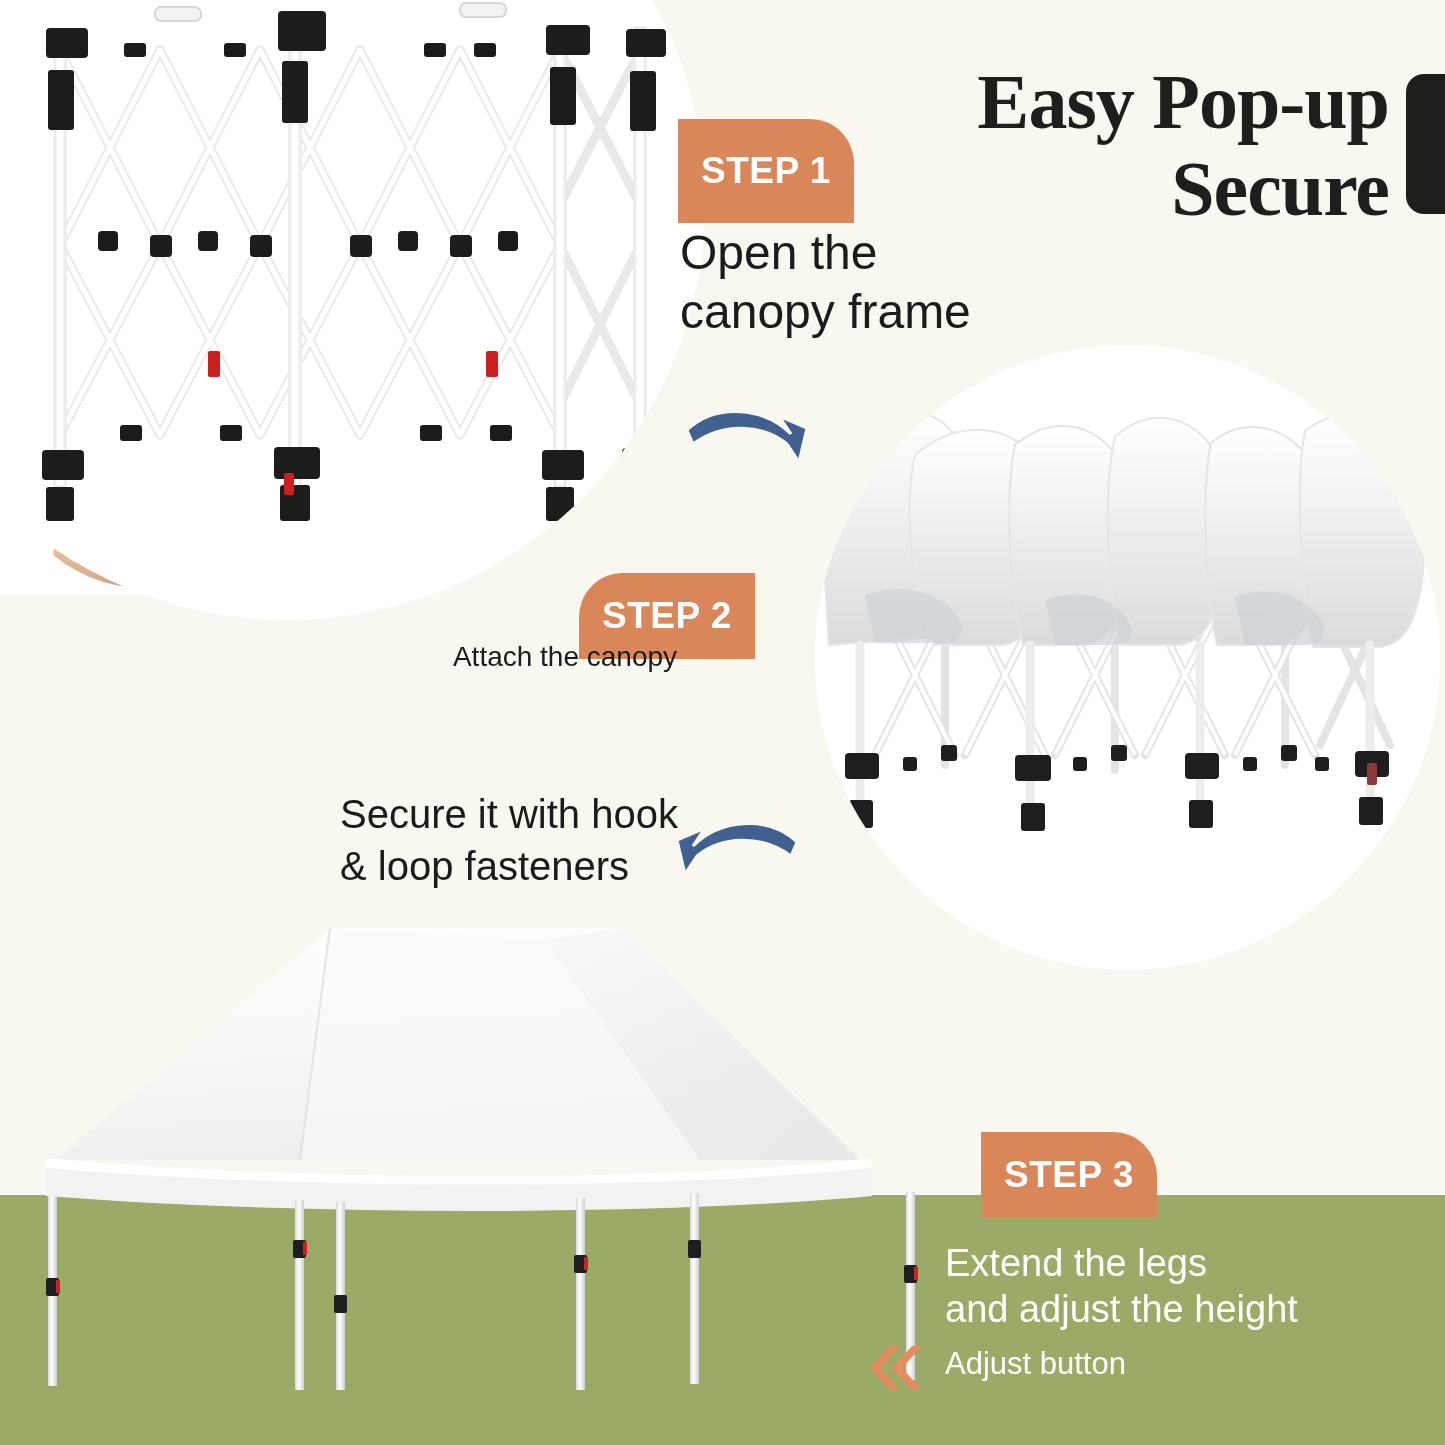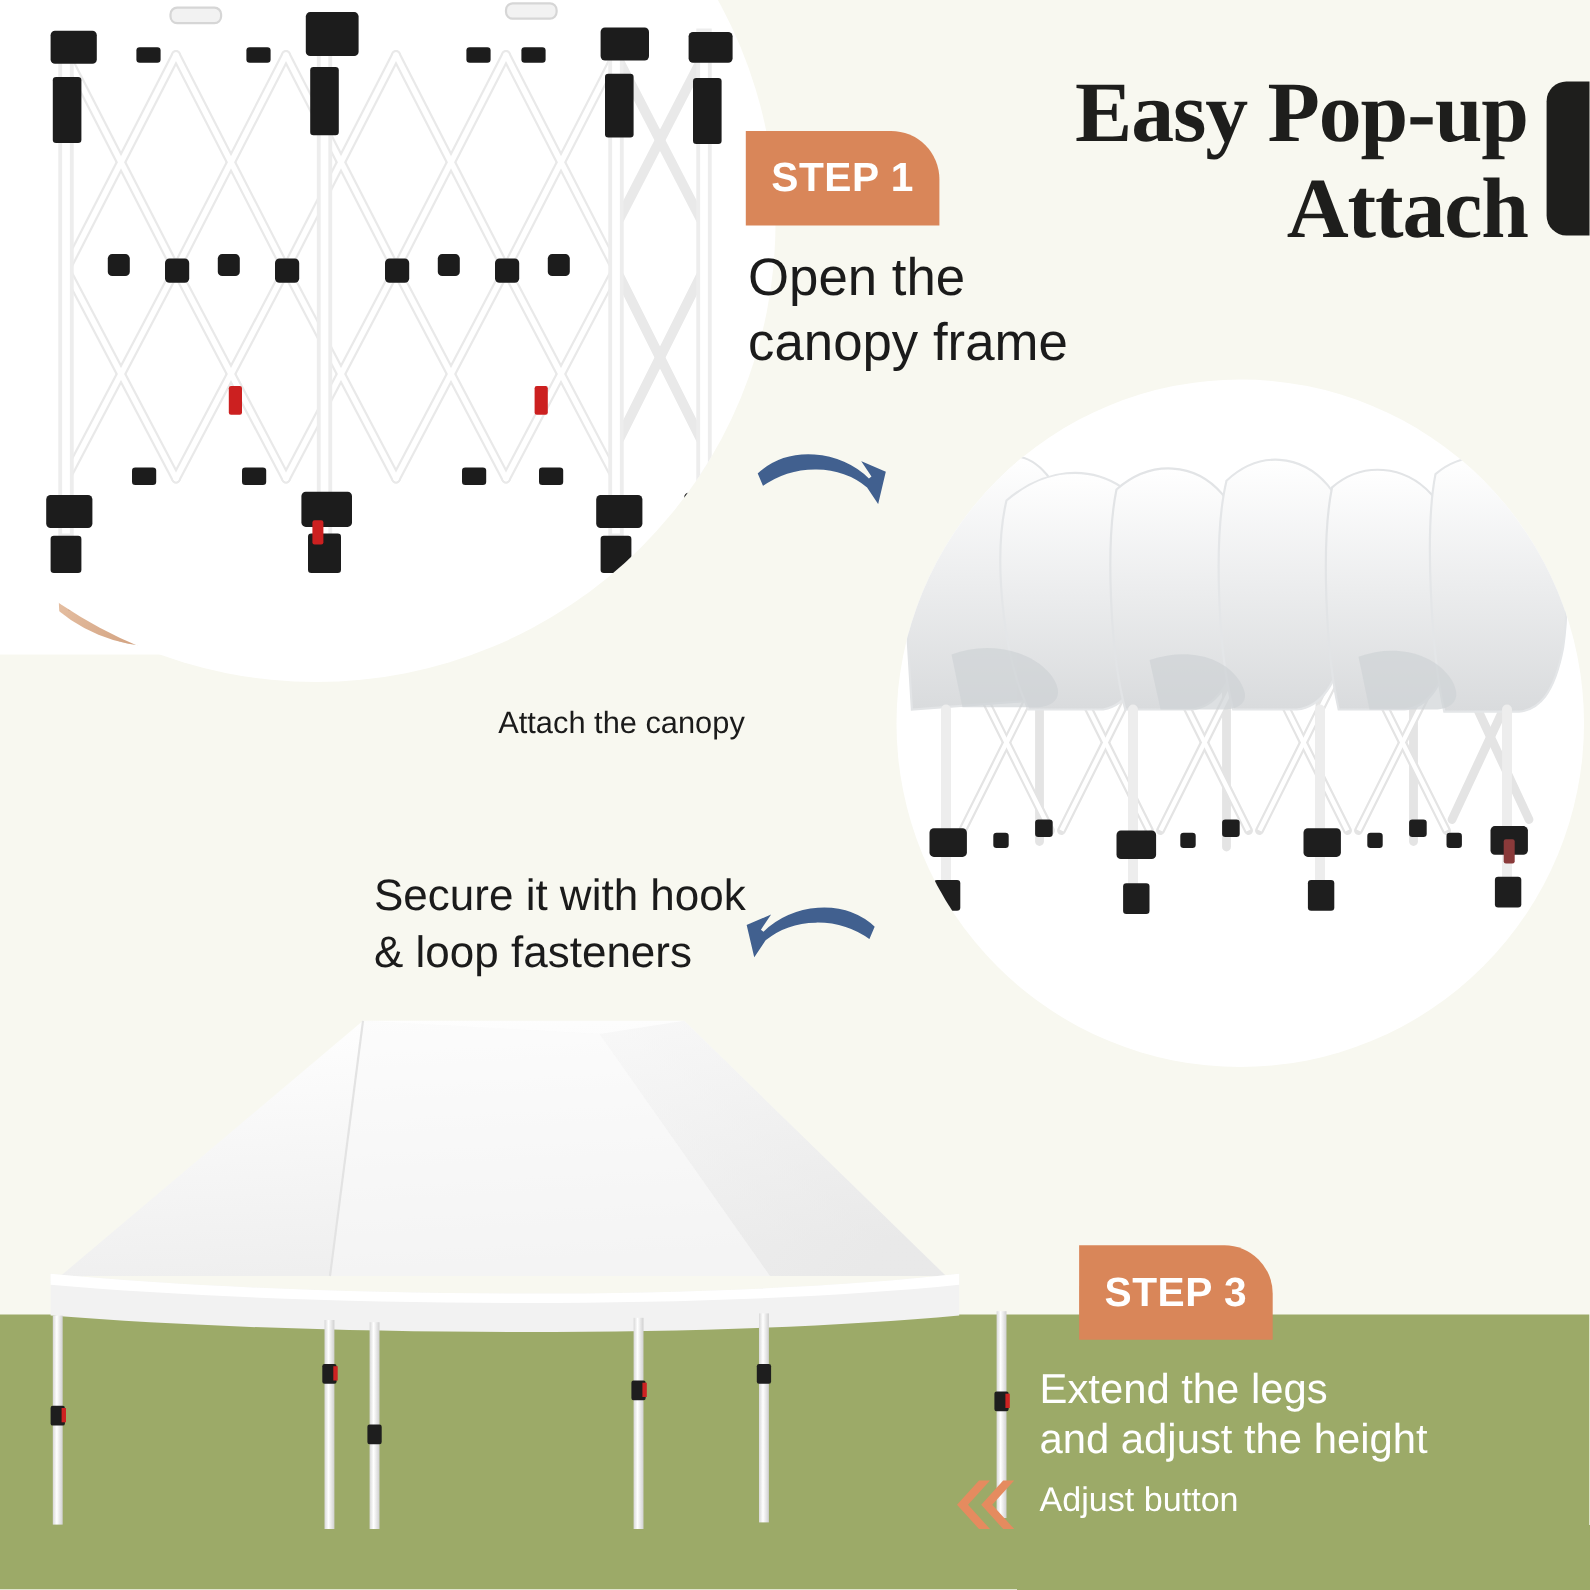--- a/index.html
+++ b/index.html
@@ -26,21 +26,21 @@
   #circle-step2a { left:47px; top:606px; width:298px; height:298px; background:#8A8A8A; }
   #circle-step3 { left:593px; top:1120px; width:290px; height:290px; background:#ffffff;
                   box-shadow:0 0 0 7px #ffffff; }
 
   
   .badge {
     position:absolute; background:#D98659; color:#FFFFFF;
     font-weight:bold; letter-spacing:0.5px;
     display:flex; align-items:center; justify-content:center;
   }
-  #badge1 { left:678px; top:119px; width:176px; height:86px;
+  #badge1 { left:678px; top:119px; width:176px; height:104px;
             border-top-right-radius:44px; font-size:37px;text-align:center; }
   #badge2 { left:579px; top:573px; width:176px; height:86px;
             border-top-left-radius:44px; font-size:37px; }
   #badge3 { left:943px; top:1132px; width:176px; height:86px;
             border-top-right-radius:44px; font-size:37px;margin-left:38px; }
 
   
   .step-text { position:absolute; color:#1B1B1B; line-height:1.22; font-weight:400; }
   #txt1 { left:680px; top:224px; width:330px; font-size:48px; }
   #txt2 { left:330px; top:640px; width:470px; font-size:28px; text-align:center; }
@@ -80,21 +80,21 @@
 </head>
 <body>
 
 <div id="stage">
 
   <div class="ground"></div>
 
   <div id="headline-bar"></div>
   <div id="headline">
     <div>Easy Pop-up</div>
-    <div>Attach</div>
+    <div>Secure</div>
   </div>
 
   <div id="circle-step1" class="circle-white">
     <svg id="frame-wrap" viewBox="0 0 835 835">
       <g stroke="#ffffff" stroke-width="0" fill="none">
 
         <g stroke="#E9E9E9" stroke-width="9" stroke-linecap="round">
 
           <path d="M190 265 L290 460"></path>
             <path d="M290 265 L190 460"></path>
@@ -344,20 +344,23 @@
         <rect x="258" y="412" width="14" height="14" rx="3"></rect>
         <rect x="428" y="412" width="14" height="14" rx="3"></rect>
         <rect x="500" y="412" width="14" height="14" rx="3"></rect>
       </g>
       <g fill="#8A3A3A">
         <rect x="552" y="418" width="10" height="22" rx="2"></rect>
       </g>
     </svg>
   </div>
 
+  <div id="badge2" class="badge">
+    <span>STEP 2</span>
+  </div>
   <div id="txt2" class="step-text">Attach the canopy</div>
   <div id="txt2b" class="step-text">
     <div>Secure it with hook</div>
     <div>&amp; loop fasteners</div>
   </div>
 
   <svg class="arrow" id="arrow2" viewBox="0 0 140 82">
     <path d="M136 30 C106 2 58 8 32 34 L44 16 L16 28 L24 62 L36 44 C60 24 100 22 130 44 Z" fill="#41608F" stroke="#F8F8F0" stroke-width="3"></path>
   </svg>
 

